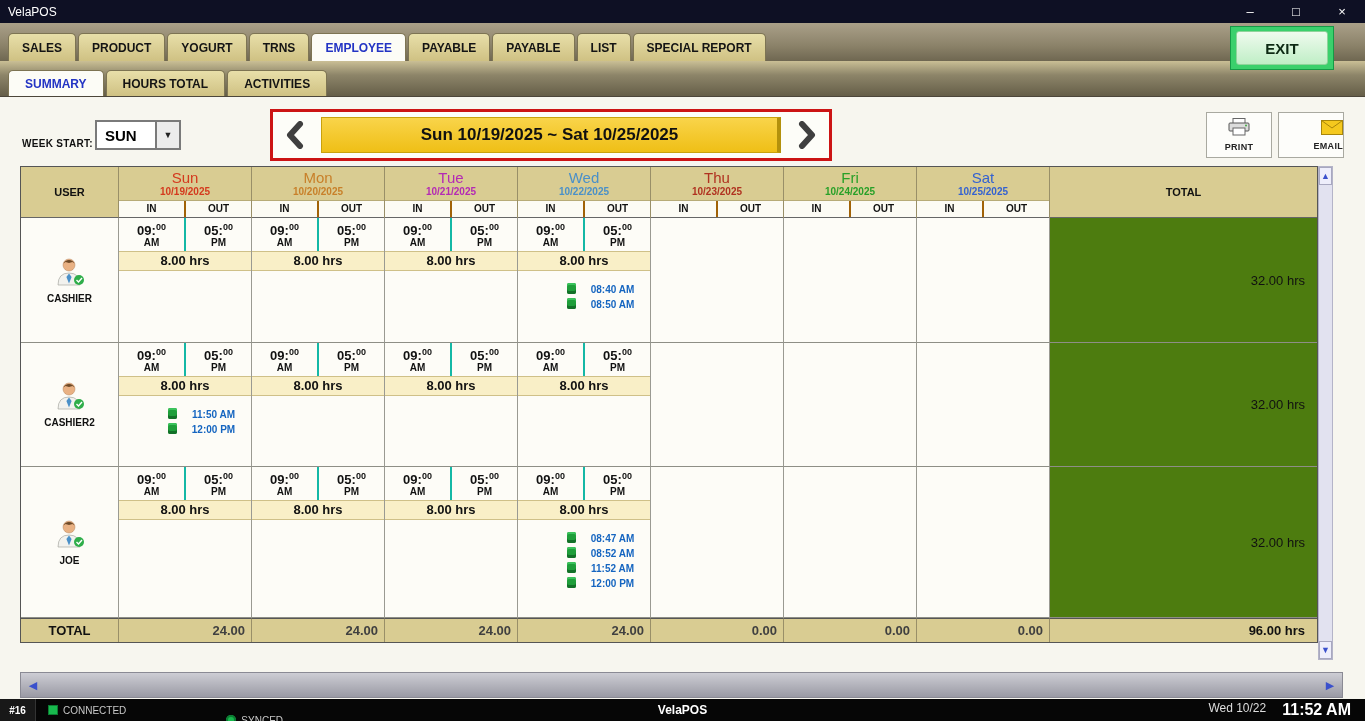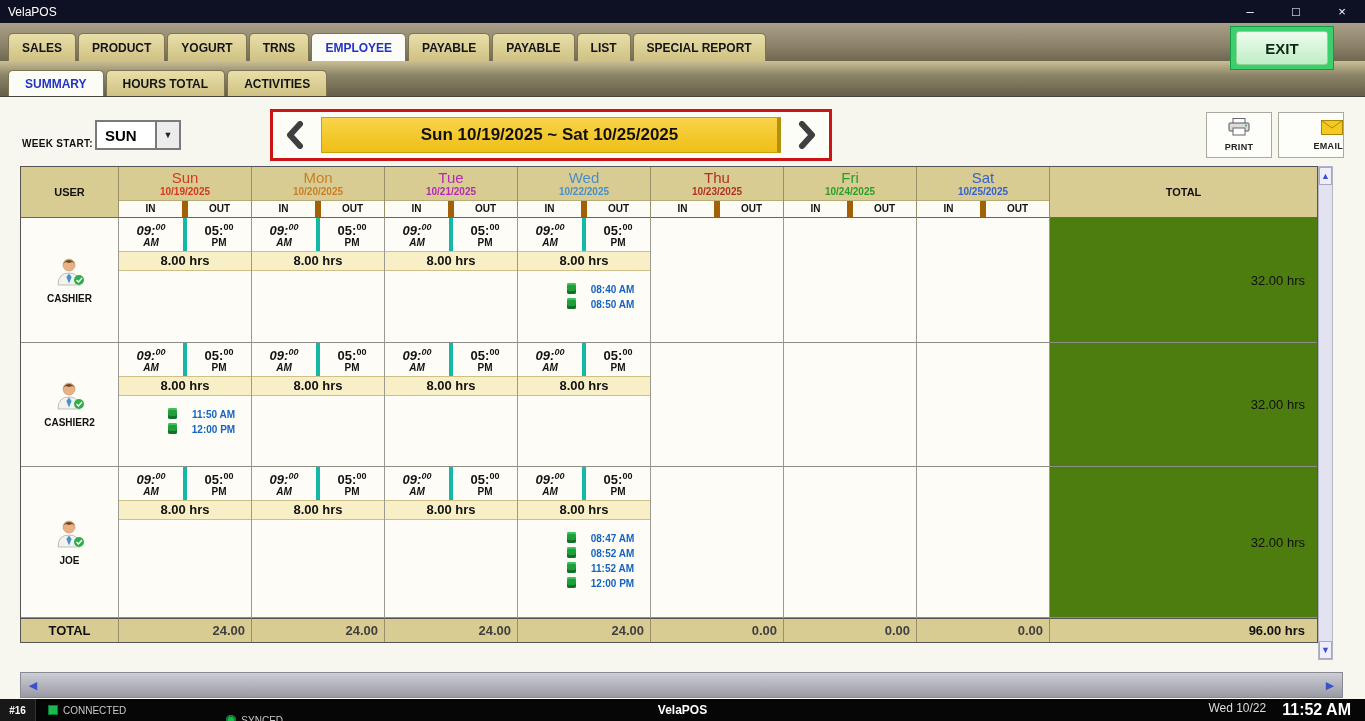--- a/index.html
+++ b/index.html
@@ -78,30 +78,30 @@
     font-size:11px; font-weight:bold; color:#111; background:#d9cc92;
     border-right:1px solid #998f68; border-bottom:1px solid #666; }
   .total-head { border-right:none; }
   .day-colh { border-right:1px solid #998f68; }
   .day-head { height:34px; display:flex; flex-direction:column; align-items:center;
     justify-content:center; background:#d9cc92; border-bottom:1px solid #b7ab77; }
   .day-name { font-size:15px; line-height:16px; }
   .day-date { font-size:10px; font-weight:bold; line-height:12px; }
   .inout { height:17px; display:flex; background:#fcfbf4; border-bottom:1px solid #666; }
   .io-half { flex:1; text-align:center; font-size:10px; font-weight:bold; line-height:16px; color:#111; }
-  .io-half:first-child { border-right:6px solid #a16207; }
+  .io-half:first-child { border-right:2px solid #a16207; }
 
   .body-row > div { border-right:1px solid #9a9a92; border-bottom:1px solid #8e8e86; }
   .body-row > div:last-child { border-right:none; }
   .user-cell { display:flex; flex-direction:column; align-items:center; justify-content:center; gap:2px; background:#fdfcf7; }
   .user-name { font-size:10px; font-weight:bold; color:#111; }
   .day-cell { background:#fdfcf7; }
   .times { display:flex; height:33px; }
   .t-half { flex:1; display:flex; flex-direction:column; align-items:center; justify-content:center; }
-  .t-half:first-child { border-right:4px solid #14b8a6;font-style:italic; }
+  .t-half:first-child { border-right:2px solid #14b8a6; }
   .t-line { font-size:13px; font-weight:bold; color:#111; line-height:13px; }
   .t-line sup { font-size:9px; }
   .t-ap { font-size:10px; font-weight:bold; color:#111; line-height:11px; }
   .hrs-bar { height:20px; background:#f9efc7; border-top:1px solid #cfc088;
     border-bottom:1px solid #cfc088; text-align:center; font-size:13px; font-weight:bold;
     color:#111; line-height:18px; }
   .breaks { margin-top:12px; display:flex; flex-direction:column; align-items:center; gap:1px; }
   .bk { display:flex; align-items:flex-start; gap:15px; line-height:14px;padding-left:33px; }
   .bk-icon { width:9px; height:11px; background:#1f9e3a; border-radius:2px;
     box-shadow:inset 0 -3px 0 #137028, inset 0 2px 0 #3bc35c; }

